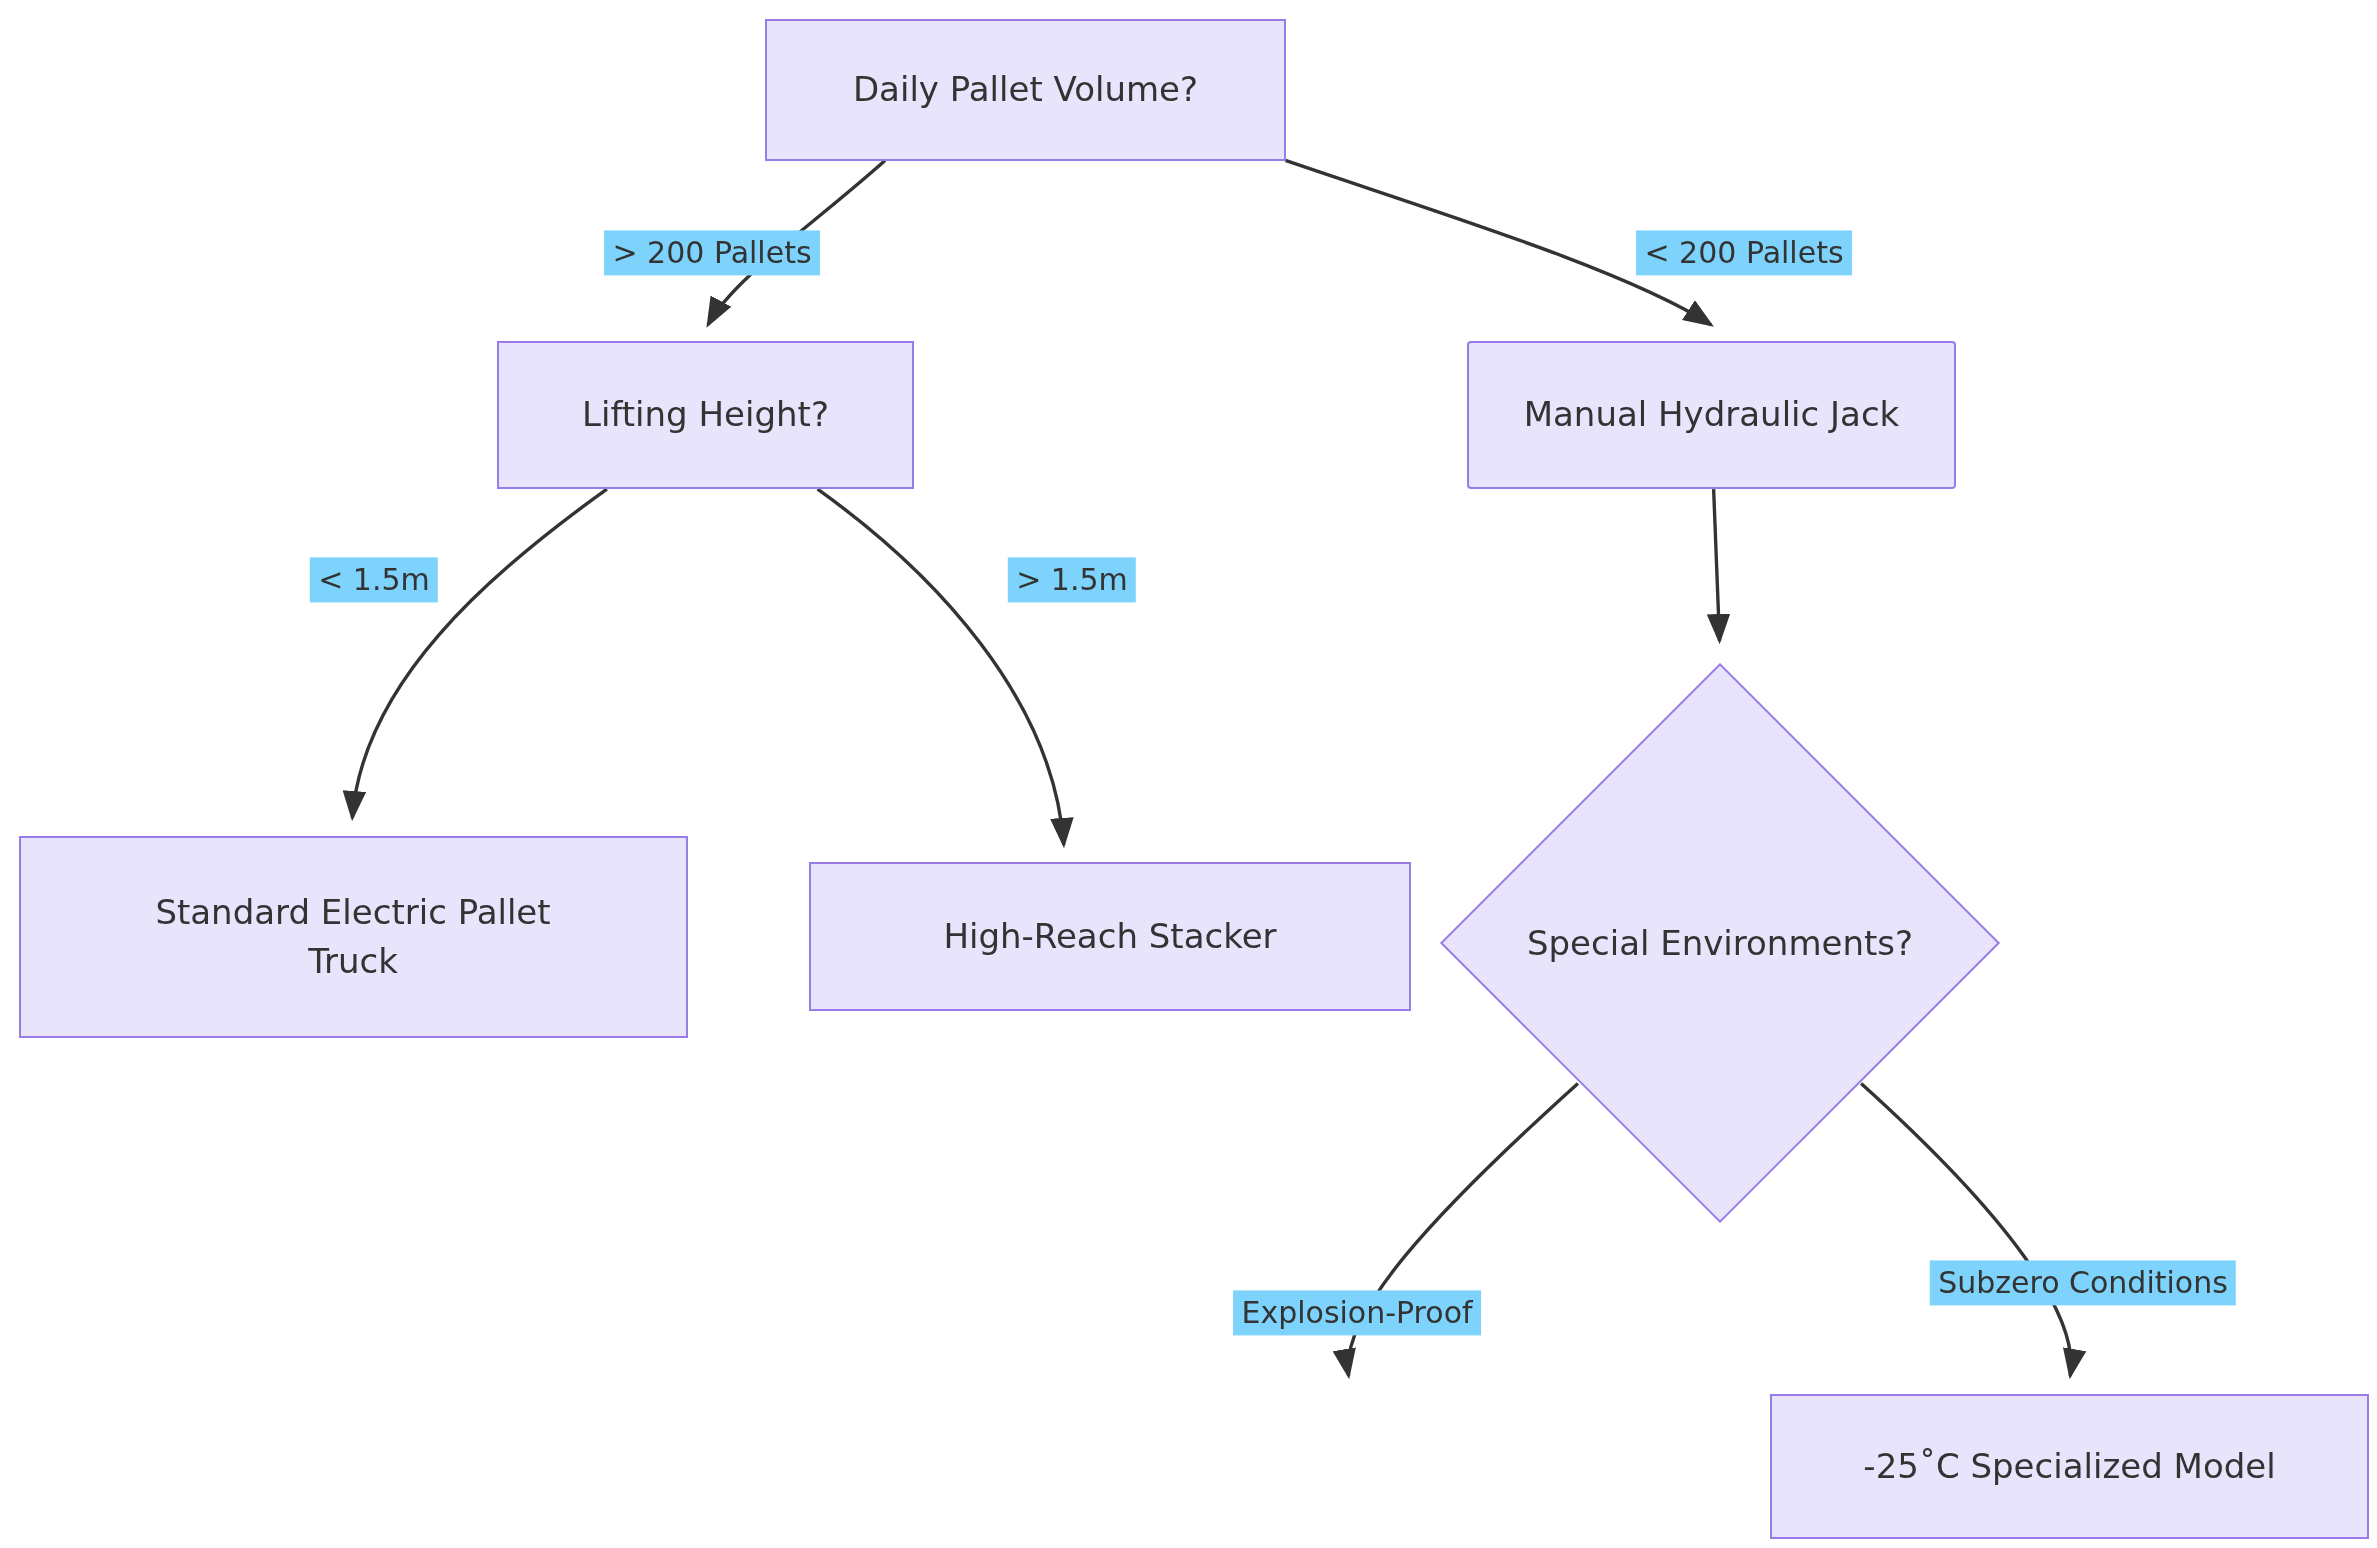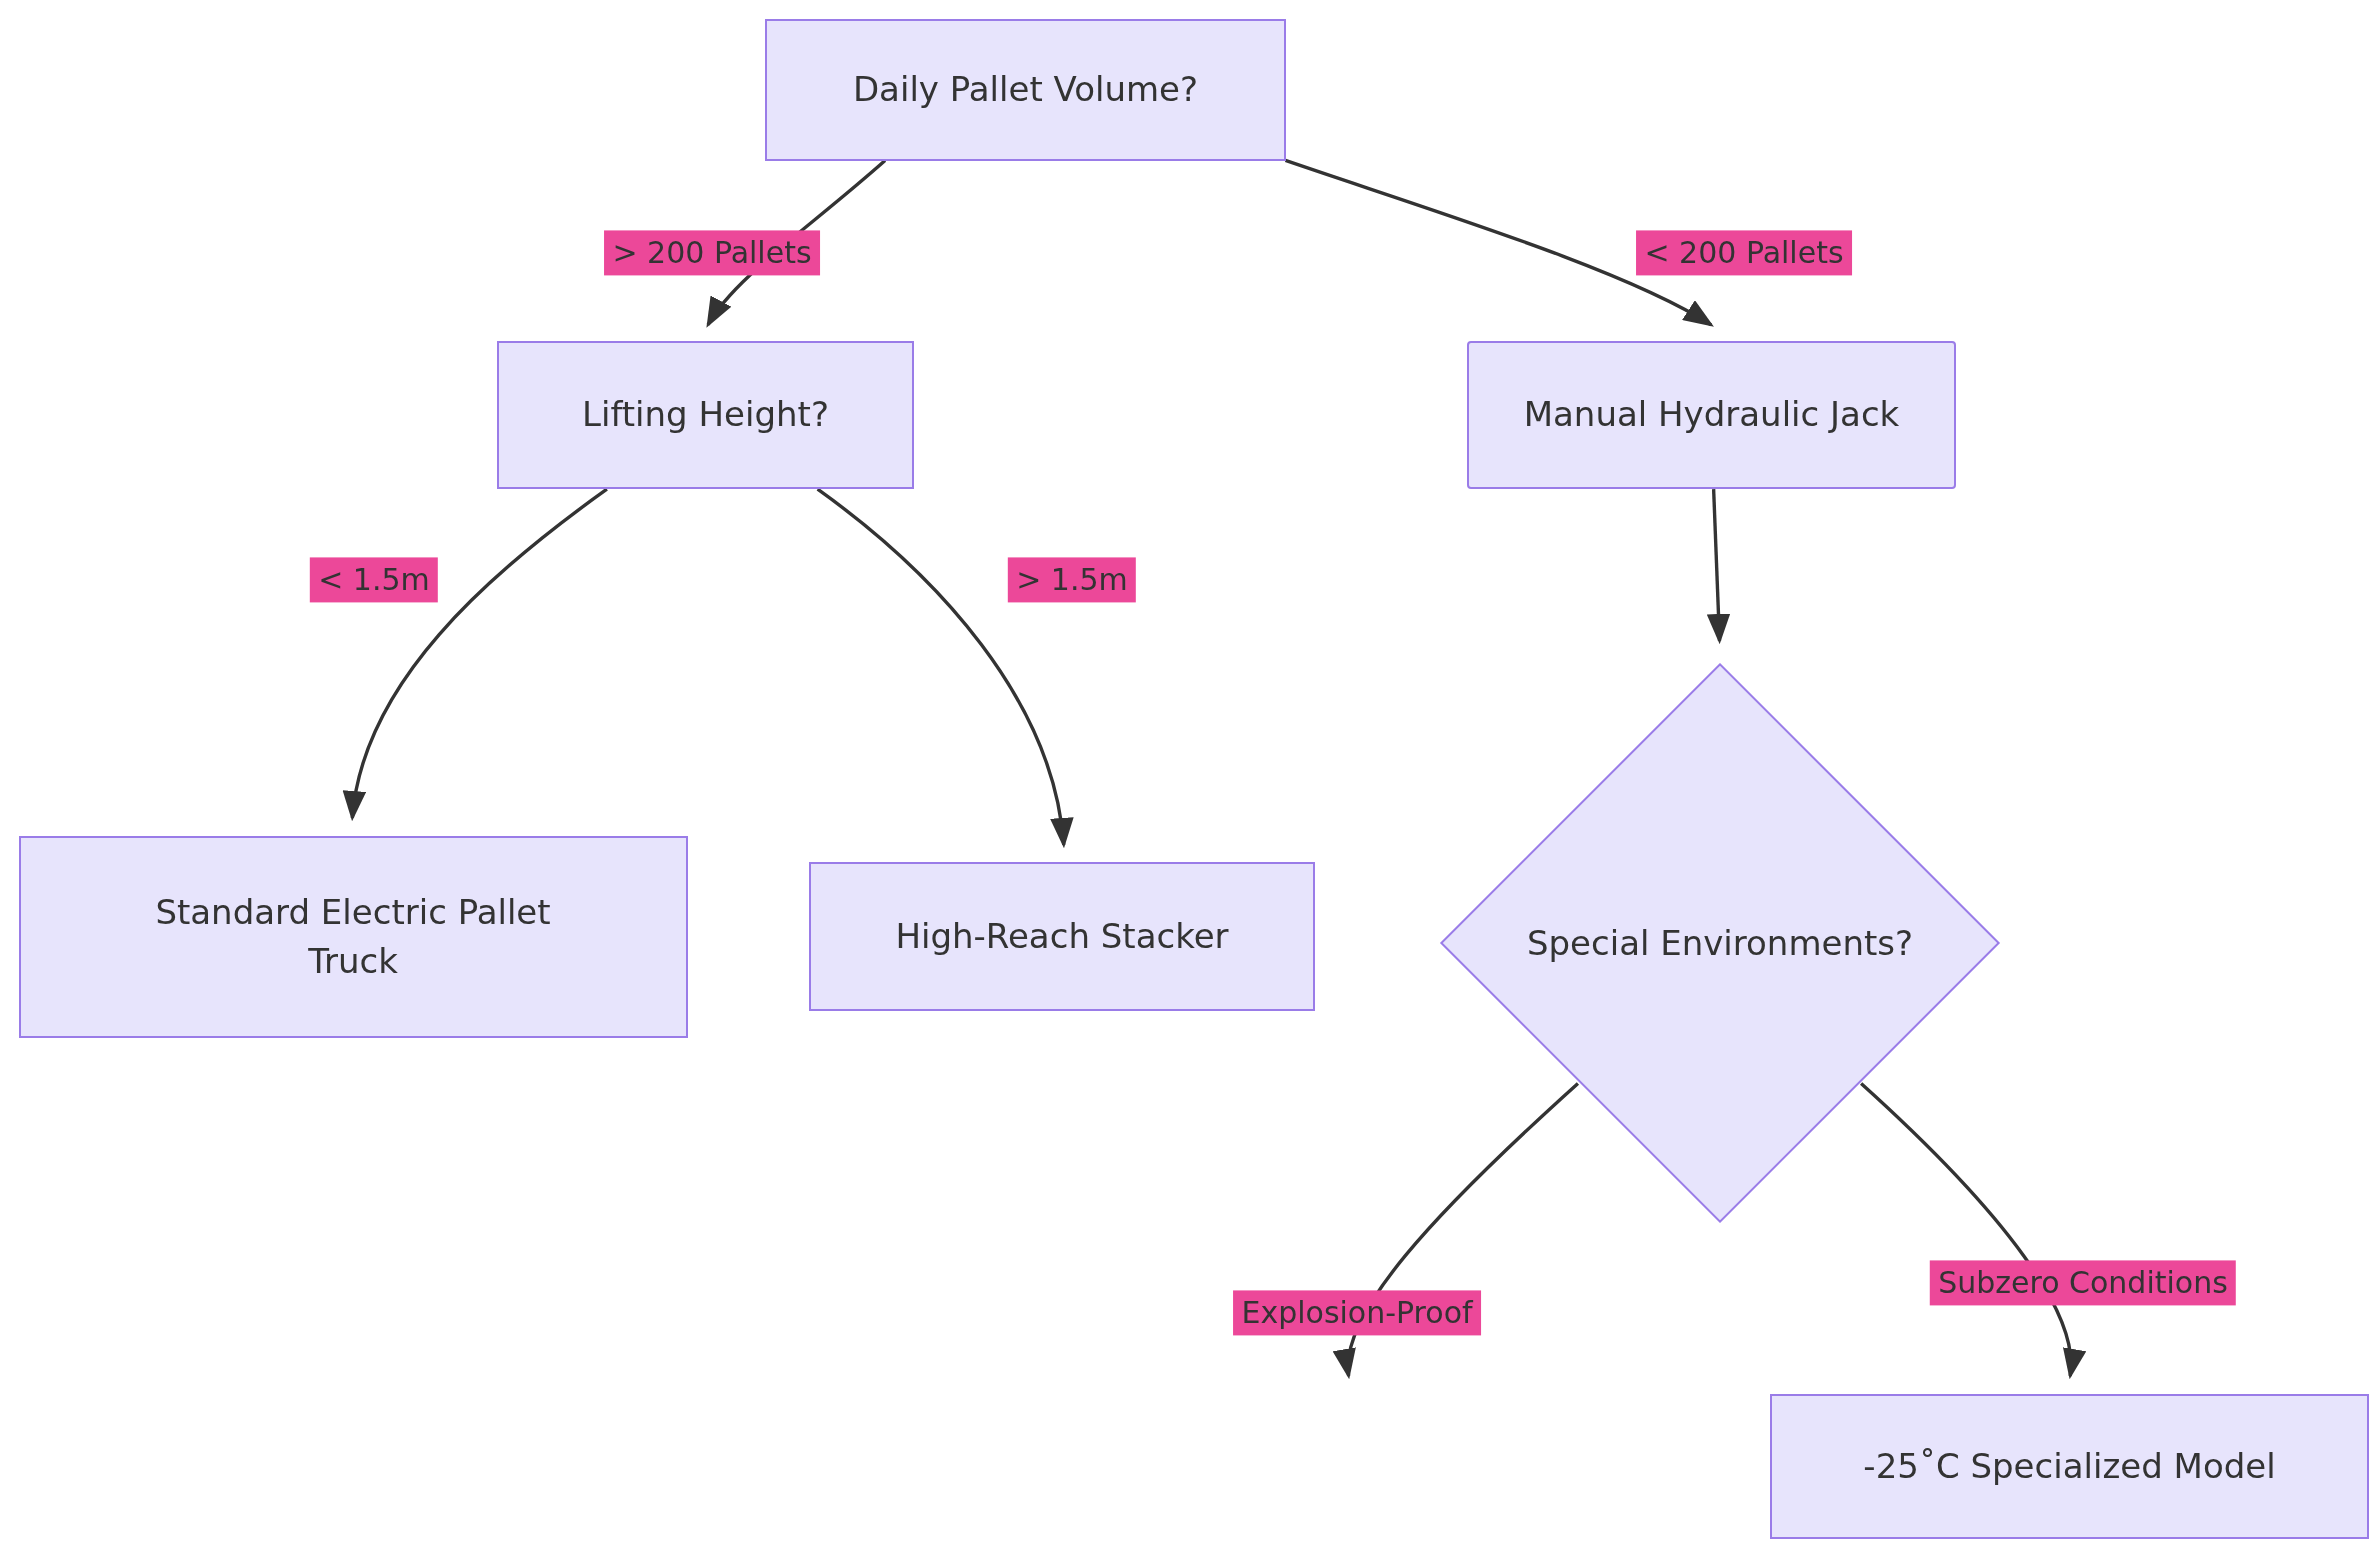--- a/index.html
+++ b/index.html
@@ -64,21 +64,21 @@
     position: relative;
     z-index: 2;
     color: #333333;
     font-size: 34px;
     white-space: nowrap;
     text-align: center;
     font-family: "DejaVu Sans", sans-serif;
   }
   .edge-label {
     position: absolute;
-    background: #ec4899;
+    background: #7dd3fc;
     color: #333333;
     font-size: 30px;
     line-height: 1.0;
     padding: 7.6px 8.4px;
     white-space: nowrap;
     font-family: "DejaVu Sans", sans-serif;
     transform: translate(-50%, -50%);
     z-index: 3;
   }
 </style>
@@ -119,21 +119,21 @@
 
   <div class="node rounded" style="left:1467px; top:341px; width:489px; height:148px;">
     <span class="node-label">Manual Hydraulic Jack</span>
   </div>
 
   <div class="node" style="left:18.5px; top:836px; width:669px; height:202px;">
     <span class="node-label">Standard Electric Pallet
 Truck</span>
   </div>
 
-  <div class="node" style="left:809px; top:862px; width:506px; height:149px;text-align:center;">
+  <div class="node" style="left:809px; top:862px; width:602px; height:149px;text-align:center;">
     <span class="node-label">High-Reach Stacker</span>
   </div>
 
   <div class="diamond-wrap" style="left:1440px; top:663px; width:560px; height:560px;">
     <div class="diamond-shape" style="width:396px; height:396px;"></div>
     <span class="diamond-label">Special Environments?</span>
   </div>
 
 
   <div class="node" style="left:1770px; top:1394px; width:599px; height:145px;">

